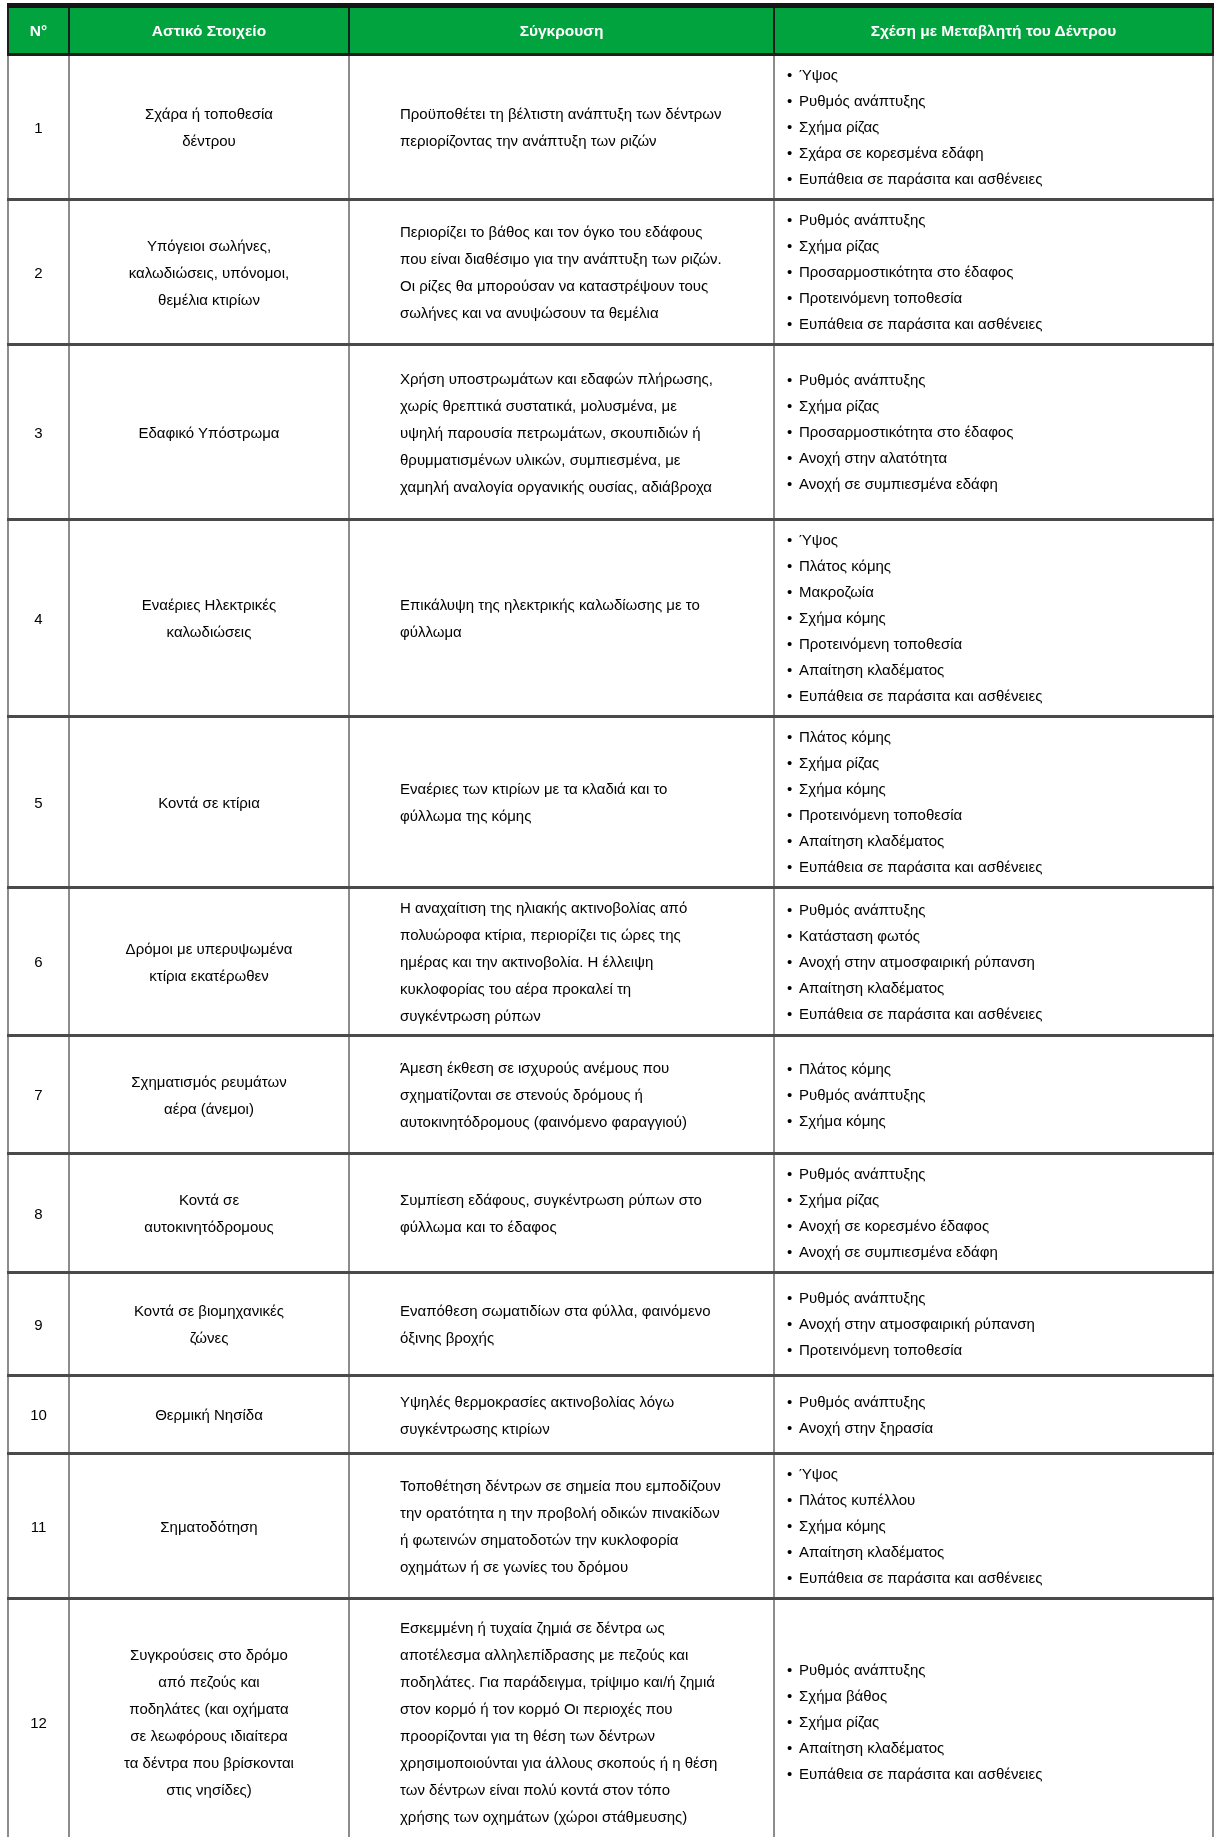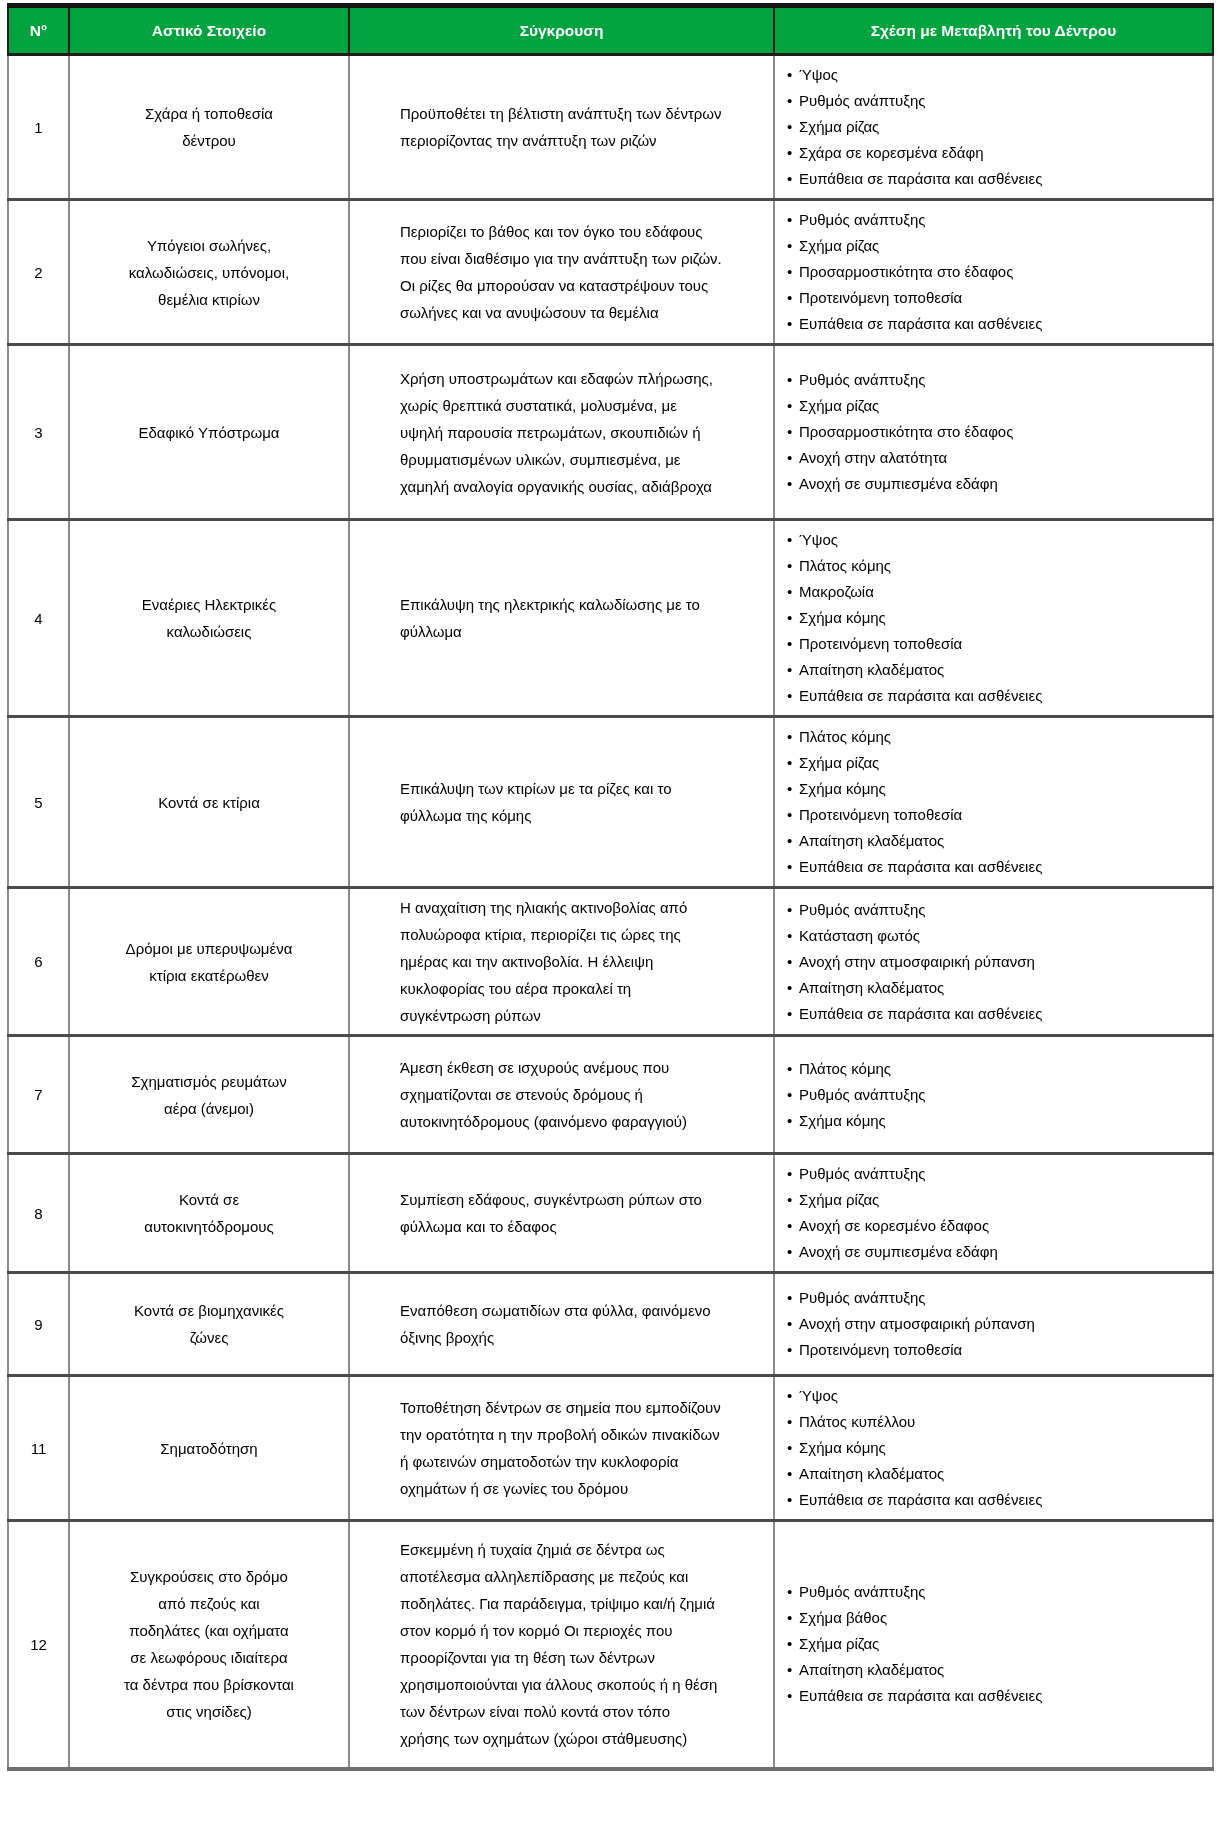--- a/index.html
+++ b/index.html
@@ -160,21 +160,21 @@
               <li>Σχήμα κόμης</li>
               <li>Προτεινόμενη τοποθεσία</li>
               <li>Απαίτηση κλαδέματος</li>
               <li>Ευπάθεια σε παράσιτα και ασθένειες</li>
             </ul>
           </td>
         </tr>
         <tr style="height: 158px;">
           <td class="col-num">5</td>
           <td class="col-element">Κοντά σε κτίρια</td>
-          <td class="col-conflict">Επικάλυψη των κτιρίων με τα ρίζες και το φύλλωμα της κόμης</td>
+          <td class="col-conflict">Εναέριες των κτιρίων με τα κλαδιά και το φύλλωμα της κόμης</td>
           <td class="col-vars">
             <ul class="vars-list">
               <li>Πλάτος κόμης</li>
               <li>Σχήμα ρίζας</li>
               <li>Σχήμα κόμης</li>
               <li>Προτεινόμενη τοποθεσία</li>
               <li>Απαίτηση κλαδέματος</li>
               <li>Ευπάθεια σε παράσιτα και ασθένειες</li>
             </ul>
           </td>
@@ -223,20 +223,31 @@
           <td class="col-element">Κοντά σε βιομηχανικές ζώνες</td>
           <td class="col-conflict">Εναπόθεση σωματιδίων στα φύλλα, φαινόμενο όξινης βροχής</td>
           <td class="col-vars">
             <ul class="vars-list">
               <li>Ρυθμός ανάπτυξης</li>
               <li>Ανοχή στην ατμοσφαιρική ρύπανση</li>
               <li>Προτεινόμενη τοποθεσία</li>
             </ul>
           </td>
         </tr>
+        <tr style="height: 78px;">
+          <td class="col-num">10</td>
+          <td class="col-element">Θερμική Νησίδα</td>
+          <td class="col-conflict">Υψηλές θερμοκρασίες ακτινοβολίας λόγω συγκέντρωσης κτιρίων</td>
+          <td class="col-vars">
+            <ul class="vars-list">
+              <li>Ρυθμός ανάπτυξης</li>
+              <li>Ανοχή στην ξηρασία</li>
+            </ul>
+          </td>
+        </tr>
         <tr style="height: 141px;">
           <td class="col-num">11</td>
           <td class="col-element">Σηματοδότηση</td>
           <td class="col-conflict">Τοποθέτηση δέντρων σε σημεία που εμποδίζουν την ορατότητα  η την προβολή οδικών πινακίδων ή φωτεινών σηματοδοτών την κυκλοφορία οχημάτων ή σε γωνίες του δρόμου</td>
           <td class="col-vars">
             <ul class="vars-list">
               <li>Ύψος</li>
               <li>Πλάτος κυπέλλου</li>
               <li>Σχήμα κόμης</li>
               <li>Απαίτηση κλαδέματος</li>

